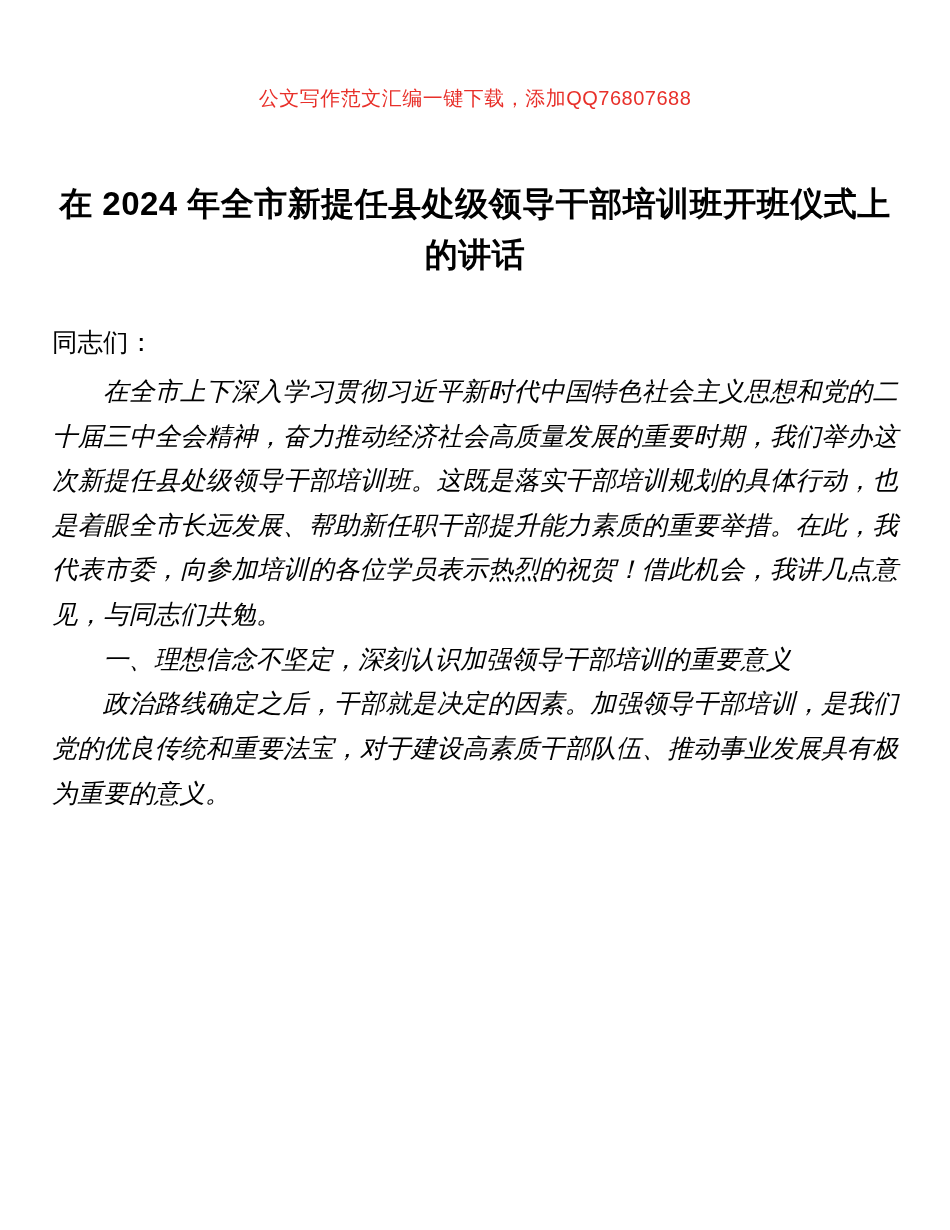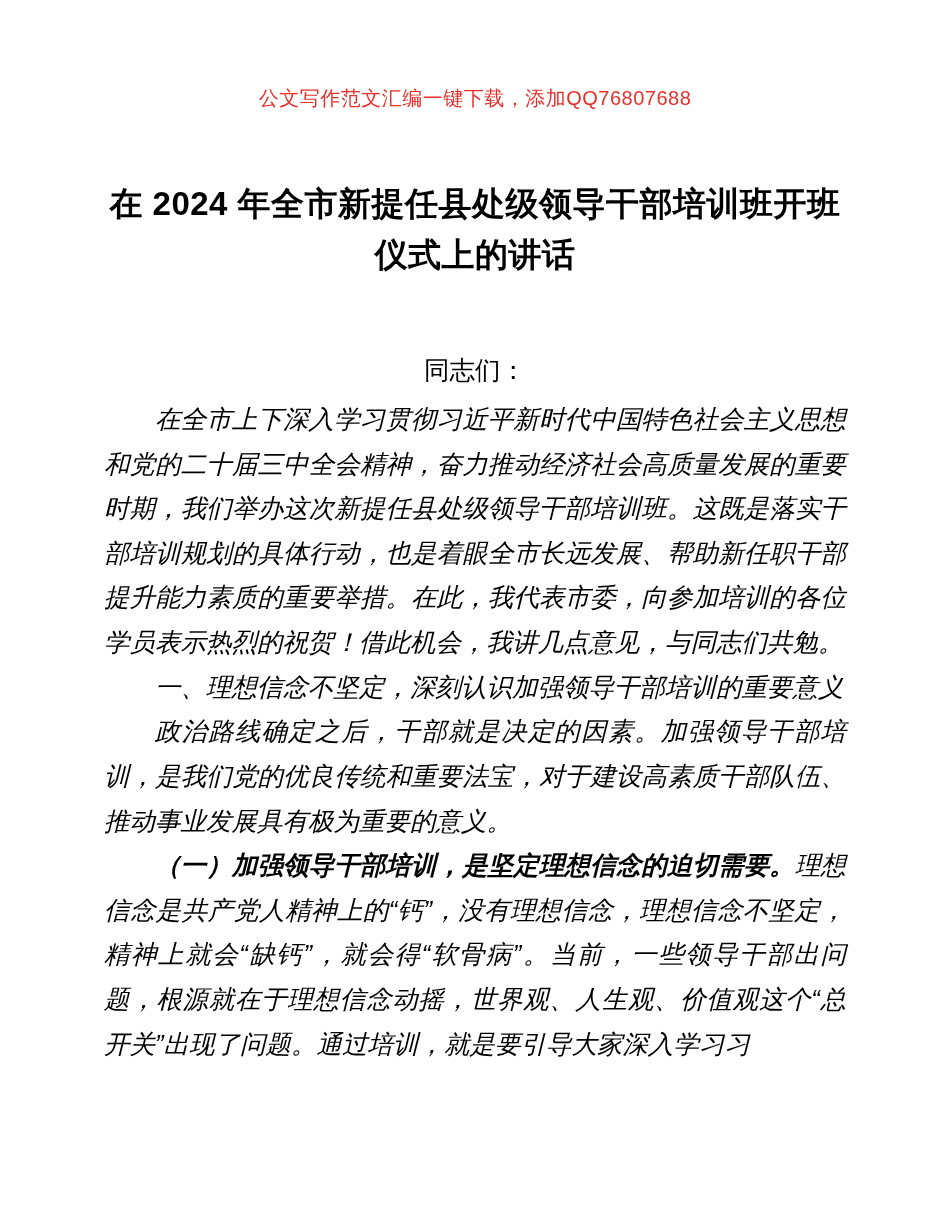--- a/index.html
+++ b/index.html
@@ -12,46 +12,45 @@
     background: #ffffff;
     font-family: "Liberation Serif", "DejaVu Serif", serif;
     color: #000000;
     overflow: hidden;
   }
   .page {
     position: relative;
     width: 950px;
     height: 1230px;
     box-sizing: border-box;
-    padding: 0 104px;
+    padding: 0 52px;
   }
   .watermark {
     text-align: center;
     color: #e8302a;
     font-family: "Liberation Sans", "DejaVu Sans", sans-serif;
     font-size: 20px;
     letter-spacing: 0.5px;
     padding-top: 85px;
     white-space: nowrap;
   }
   .doc-title {
     margin-top: 66px;
     text-align: center;
     font-family: "Liberation Sans", "DejaVu Sans", sans-serif;
     font-weight: bold;
     font-size: 33px;
     line-height: 1.55;
     letter-spacing: 0.5px;
   }
   .salutation {
-    margin-top: 68px;
+    margin-top: 40px;
     font-size: 25.5px;
     line-height: 1.75;
     font-family: "Liberation Sans", "DejaVu Sans", sans-serif;
-    text-align: center;
   }
   p.body-par {
     margin: 0;
     font-size: 25.5px;
     line-height: 1.75;
     text-align: justify;
     text-justify: inter-ideograph;
     font-family: "Liberation Sans", "DejaVu Sans", sans-serif;
     text-indent: 2em;
     font-style: italic;
@@ -73,15 +72,14 @@
   <div class="salutation">同志们：</div>
 
   <div class="spacer-sm"></div>
 
   <p class="body-par"><span>在全市上下深入学习贯彻习近平新时代中国特色社会主义思想和党的二十届三中全会精神，奋力推动经济社会高质量发展的重要时期，我们举办这次新提任县处级领导干部培训班。这既是落实干部培训规划的具体行动，也是着眼全市长远发展、帮助新任职干部提升能力素质的重要举措。在此，我代表市委，向参加培训的各位学员表示热烈的祝贺！借此机会，我讲几点意见，与同志们共勉。</span></p>
 
   <p class="body-par"><span>一、理想信念不坚定，深刻认识加强领导干部培训的重要意义</span></p>
 
   <p class="body-par"><span>政治路线确定之后，干部就是决定的因素。加强领导干部培训，是我们党的优良传统和重要法宝，对于建设高素质干部队伍、推动事业发展具有极为重要的意义。</span></p>
 
-  <p class="body-par"><span class="bold-lead">（一）加强领导干部培训，是坚定理想信念的迫切需要。</span><span>理想信念是共产党人精神上的“钙”，没有理想信念，理想信念不坚定，精神上就会“缺钙”，就会得“软骨病”。当前，一些领导干部出问题，根源就在于理想信念动摇，世界观、人生观、价值观这个“总开关”出现了问题。通过培训，就是要引导大家深入学习习</span></p>
 
 </div>
 
 </body></html>

